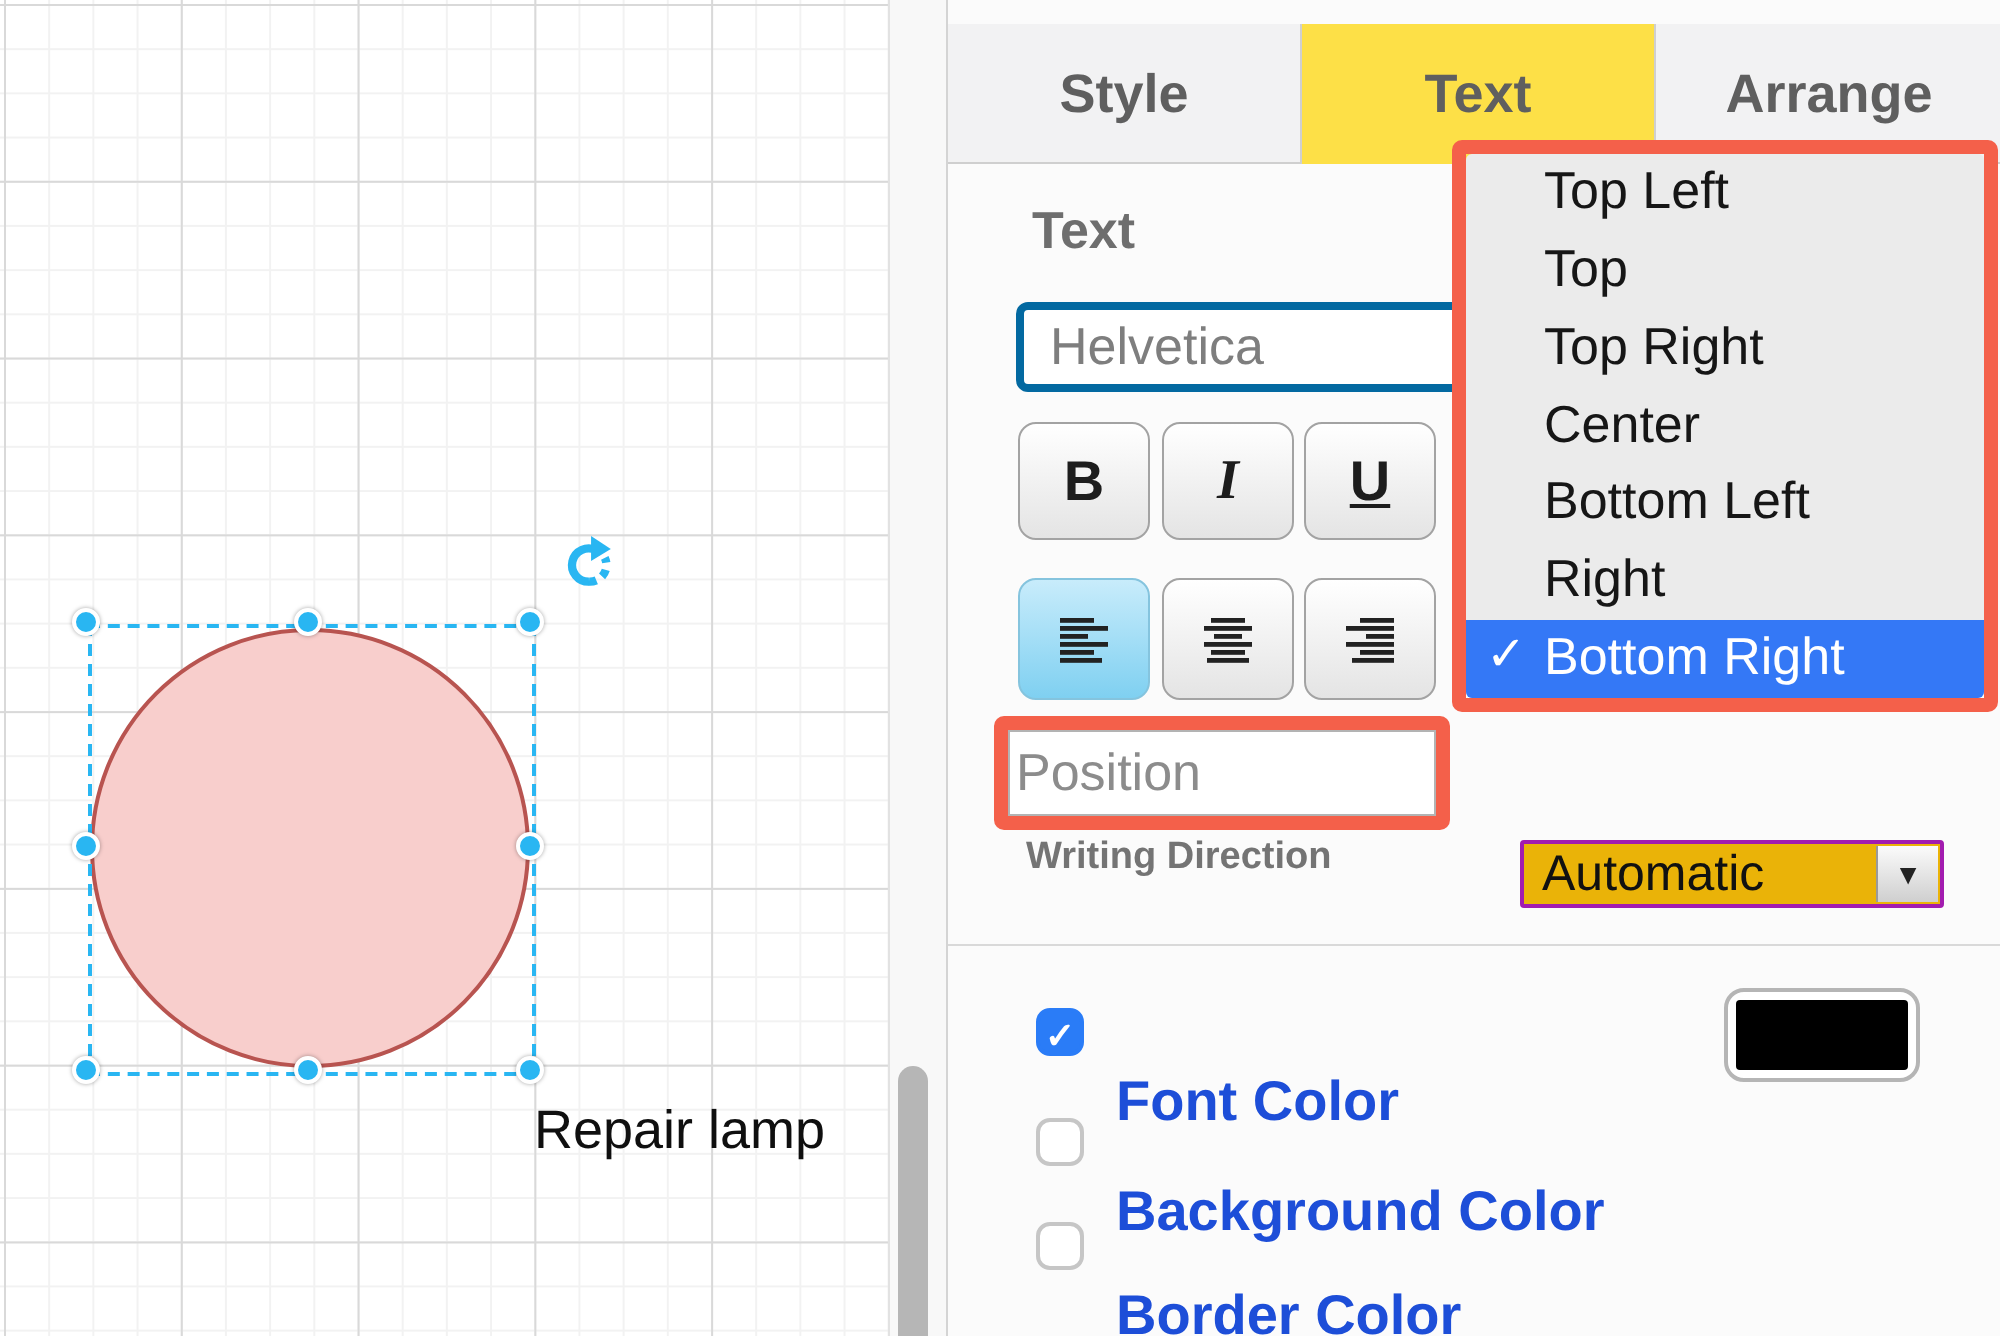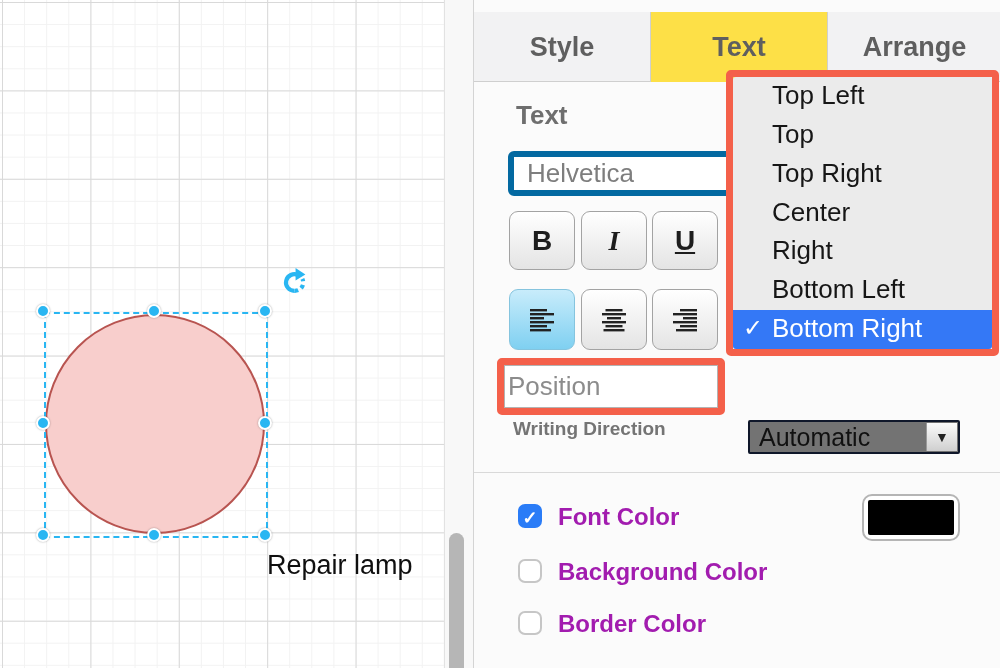--- a/index.html
+++ b/index.html
@@ -39,54 +39,54 @@
     font-size:27px; font-weight:bold; color:#5f5f5f; }
   .tab.active { background:#fde047; border-bottom:none; }
   .tab-style { left:0; width:177px; border-right:1px solid #cfcfcf; }
   .tab-text { left:177px; width:176px; }
   .tab-arrange { left:353px; width:174px; border-left:1px solid #cfcfcf;text-align:center; }
 
   .section-label { position:absolute; font-weight:bold; color:#6e6e6e; }
   .font-heading { left:42px; top:100px; font-size:26px; }
 
   .font-input { position:absolute; left:34px; top:151px; width:424px; height:45px;
-    border:6px solid #0369a1; border-radius:6px; background:#fff;
+    border:4px solid #0369a1; border-radius:6px; background:#fff;
     font-family:"Liberation Sans",sans-serif; font-size:26px; color:#7e7e7e; padding:0 0 0 13px; }
 
   .fmt-btn { position:absolute; width:66px; height:59px; border:1.5px solid #a3a3a3; border-radius:9px;
     background:linear-gradient(#ffffff,#e4e4e4); display:flex; align-items:center; justify-content:center;
     font-size:28px; color:#1d1d1d; }
   .btn-b { left:35px; top:211px; font-weight:800; }
   .btn-i { left:107px; top:211px; font-family:"Liberation Serif",serif; font-style:italic; font-weight:bold; }
   .btn-u { left:178px; top:211px; text-decoration:underline; font-weight:bold; }
   .btn-al { left:35px; top:289px; width:66px; height:61px;
     background:linear-gradient(#c8ecfb,#7fd0f1); border-color:#85c4de; }
   .btn-ac { left:107px; top:289px; width:66px; height:61px; }
   .btn-ar { left:178px; top:289px; width:66px; height:61px; }
 
   .annotation { position:absolute; border:7px solid #f4604a; border-radius:5px; }
   .pos-box { left:23px; top:358px; width:228px; height:57px; }
   .pos-field { width:100%; height:100%; background:#fff; border:1px solid #b3b3b3;
     font-size:26px; color:#8c8c8c; line-height:41px; padding-left:3px; }
 
   .wd-label { left:39px; top:418px; font-size:19px; color:#747474; }
-  .wd-select { position:absolute; left:274px; top:420px; width:212px; height:34px;
-    background:#737373; border:2px solid #0f172a; border-radius:2px;
+  .wd-select { position:absolute; left:286px; top:420px; width:212px; height:34px;
+    background:#eab308; border:2px solid #a21caf; border-radius:2px;
     font-size:25px; color:#111; line-height:30px; padding-left:9px; }
   .wd-arrow-btn { position:absolute; right:1px; top:1px; width:31px; height:28px;
     background:linear-gradient(#fbfbfb,#cfcfcf); border-left:1px solid #9a9a9a;
     display:flex; align-items:center; justify-content:center; font-size:14px; color:#222; }
 
   .divider { position:absolute; left:0; top:472px; width:527px; height:1px; background:#d9d9d9; }
 
   .checkbox { position:absolute; width:24px; height:24px; border-radius:7px;
     background:#fff; border:2px solid #c6c6c6; }
   .checkbox.checked { background:#2a7cf7; border-color:#2a7cf7; color:#fff;
     font-size:18px; font-weight:bold; text-align:center; line-height:24px; }
-  .color-label { font-size:24px; font-weight:bold; color:#a21caf; position:absolute; }
+  .color-label { font-size:28px; font-weight:bold; color:#1d4ed8; position:absolute;margin-top:32px; }
   .swatch { position:absolute; left:388px; top:494px; width:98px; height:47px;
     background:#fff; border:2px solid #b5b5b5; border-radius:10px; padding:4px; }
   .swatch-inner { width:100%; height:100%; background:#000; border-radius:2px; }
 
   
   .menu-box { left:252px; top:70px; width:273px; height:286px; z-index:20; }
   .menu { width:100%; height:100%; background:#ebebeb; border-radius:3px; overflow:hidden;
     display:flex; flex-direction:column; }
   .menu-item { position:relative; flex:1; font-size:26px; color:#161616;
     line-height:36.8px; padding-left:39px; white-space:nowrap; }
@@ -189,21 +189,21 @@
 
   <div class="checkbox" style="left:44px;top:611px;"></div>
   <div class="color-label" style="left:84px;top:610px;">Border Color</div>
 
   <div class="annotation menu-box">
     <div class="menu">
       <div class="menu-item">Top Left</div>
       <div class="menu-item">Top</div>
       <div class="menu-item">Top Right</div>
       <div class="menu-item">Center</div>
+      <div class="menu-item">Bottom Left</div>
       <div class="menu-item">Right</div>
-      <div class="menu-item">Bottom Left</div>
       <div class="menu-item selected">
         <span class="menu-check">✓</span>
         <span>Bottom Right</span>
       </div>
     </div>
   </div>
 </div>
 
 </body></html>

